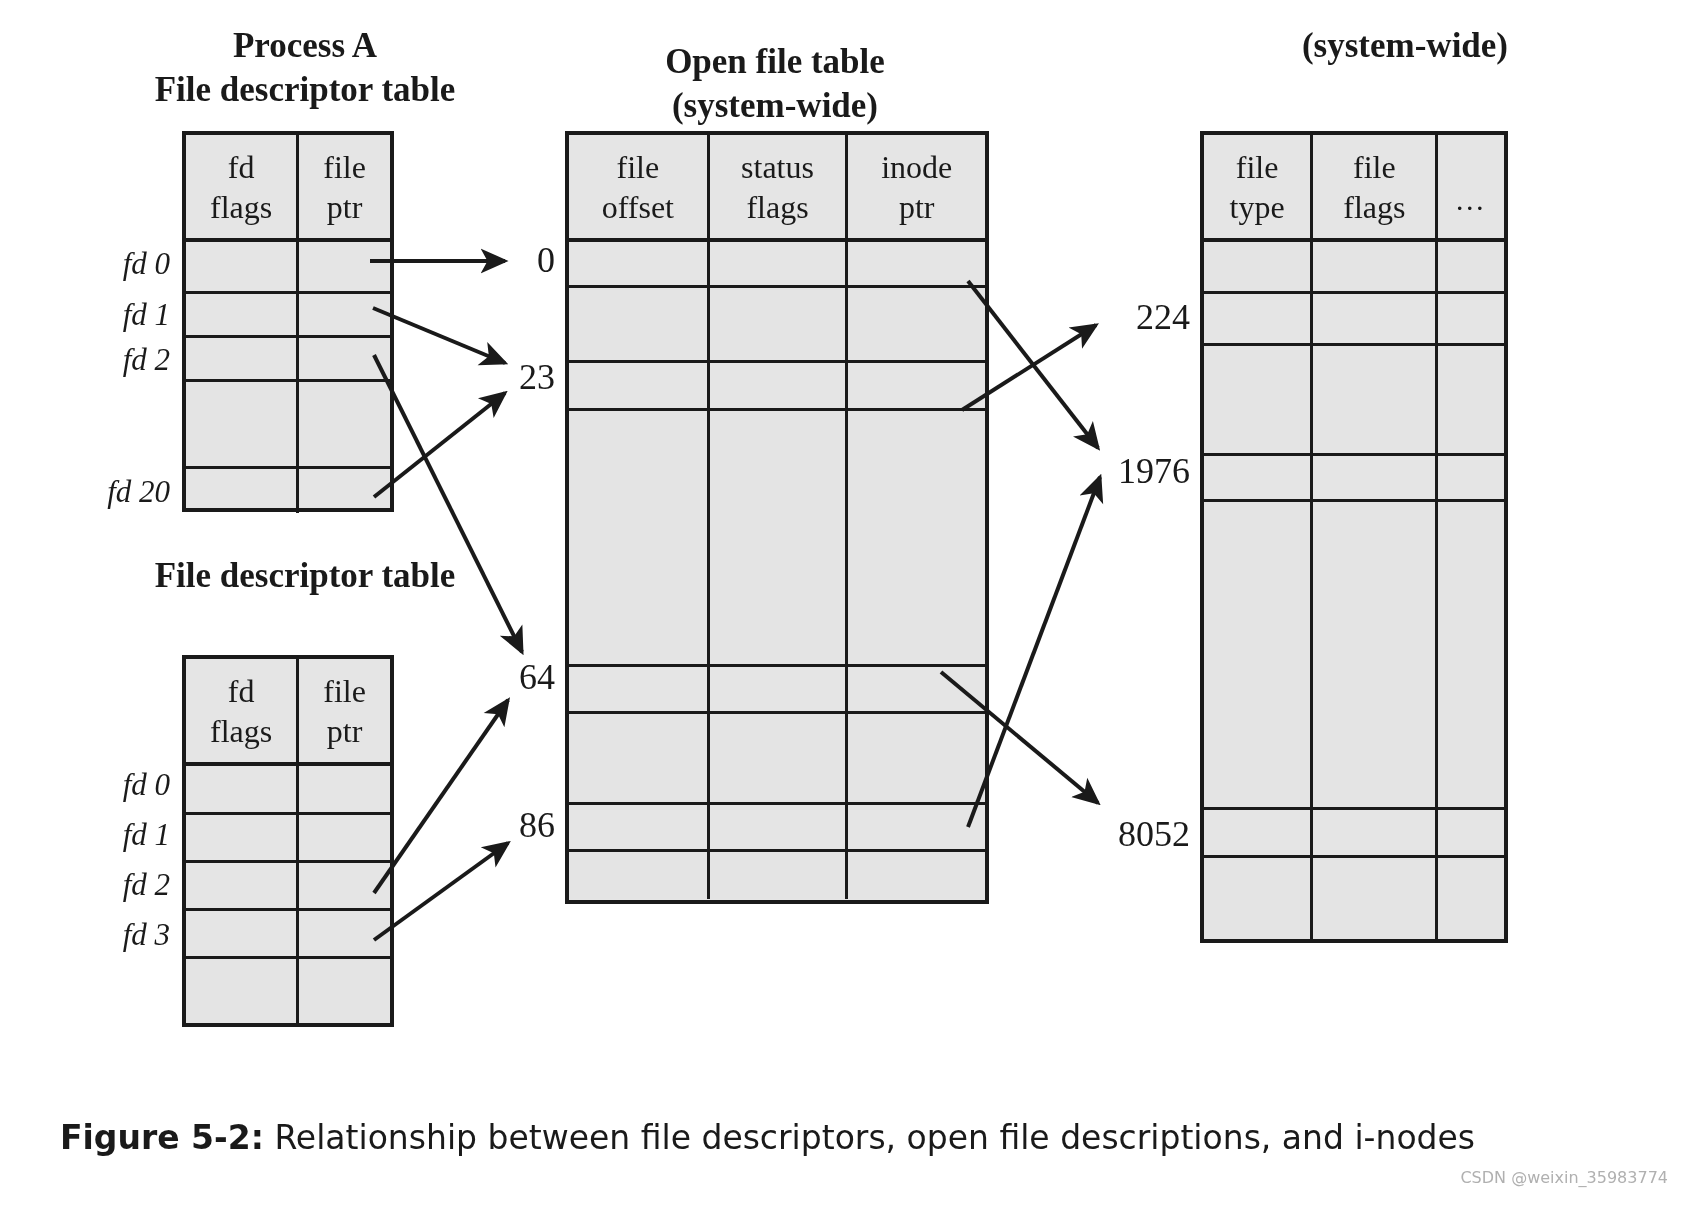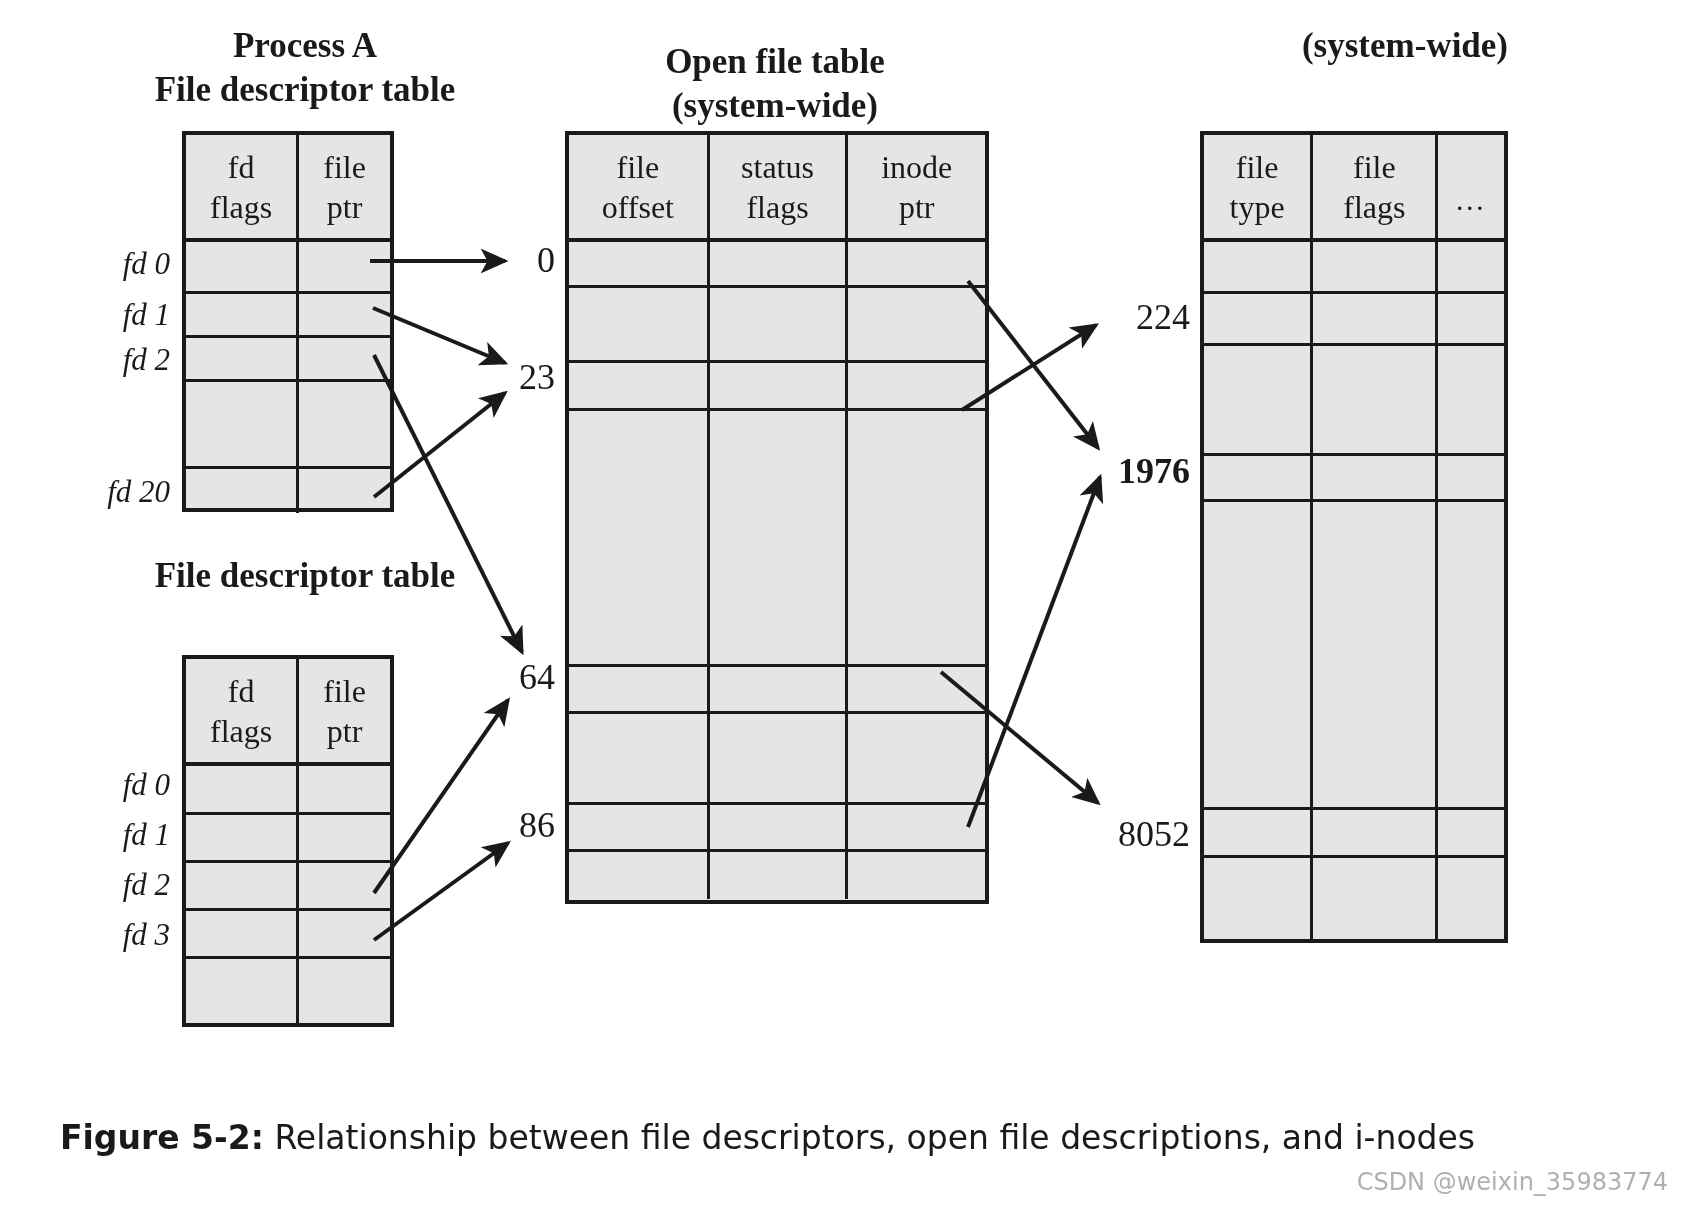--- a/index.html
+++ b/index.html
@@ -116,21 +116,21 @@
     white-space: nowrap;
   }
   .caption .fig-num {
     font-weight: bold;
   }
   .watermark {
     position: absolute;
     right: 18px;
     top: 1168px;
     font-family: "DejaVu Sans", "Liberation Sans", sans-serif;
-    font-size: 24px;
+    font-size: 16px;
     color: #b0b0b0;
     white-space: nowrap;
   }
 </style>
 </head>
 <body>
 
 <div class="stage">
 
   <div class="heading" style="left:95px; top:24px; width:420px;">
@@ -334,21 +334,21 @@
       <div class="cell" style="width:66px;"></div>
     </div>
     <div class="row shaded" style="height:81px;">
       <div class="cell" style="width:110px;"></div>
       <div class="cell" style="width:126px;"></div>
       <div class="cell" style="width:66px;"></div>
     </div>
   </div>
 
   <div class="index-label" style="left:1050px; top:298px; width:140px;">224</div>
-  <div class="index-label" style="left:1040px; top:452px; width:150px;font-weight:bold;">1976</div>
+  <div class="index-label" style="left:1040px; top:452px; width:150px;">1976</div>
   <div class="index-label" style="left:1040px; top:815px; width:150px;">8052</div>
 
   <svg id="arrow-layer" viewBox="0 0 1686 1208" width="1686" height="1208">
     <defs>
       <marker id="ah" viewBox="0 0 12 12" refX="10.5" refY="6" markerWidth="7" markerHeight="7" orient="auto-start-reverse">
         <path d="M 0 0.6 L 12 6 L 0 11.4 L 3 6 Z" fill="#1a1a1a"></path>
       </marker>
     </defs>
 
     <path d="M 370 261 L 505 261" stroke="#1a1a1a" stroke-width="4" fill="none" marker-end="url(#ah)"></path>

